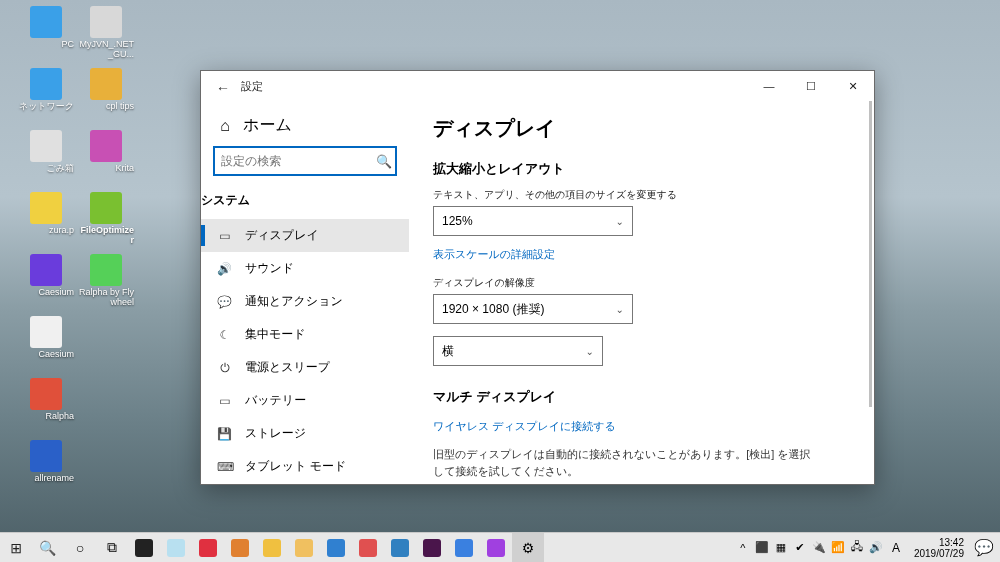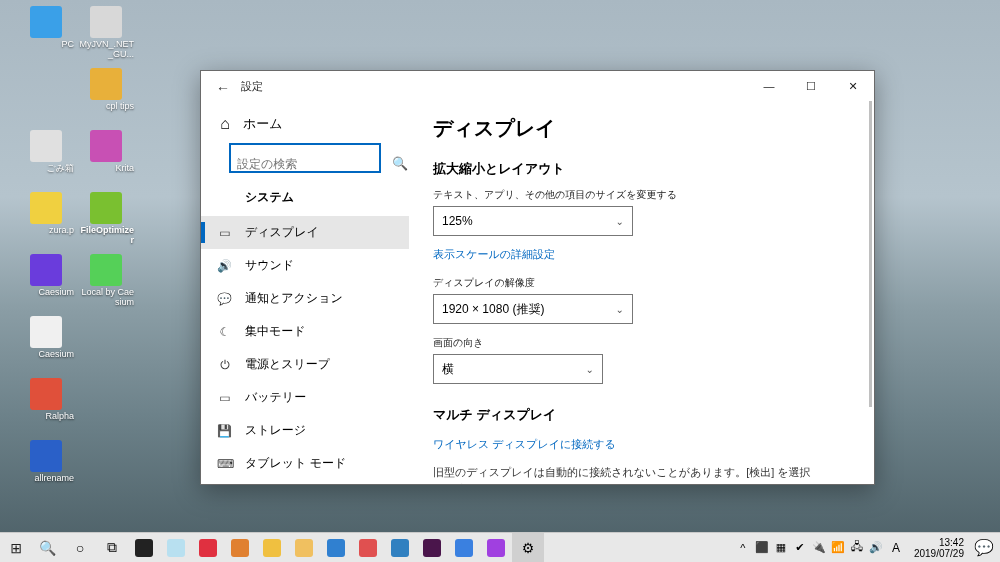--- a/index.html
+++ b/index.html
@@ -11,25 +11,25 @@
 .settings-window { position: absolute; left: 200px; top: 70px; width: 675px; height: 415px; background: #fff; border: 1px solid #6a6a6a; display: flex; flex-direction: column; box-shadow: 0 6px 24px rgba(0,0,0,.35); }
 .titlebar { height: 30px; display: flex; align-items: center; padding-left: 8px; }
 .titlebar .back { width: 28px; text-align: center; font-size: 14px; color: #333; cursor: pointer; }
 .titlebar .title { font-size: 11px; color: #222; margin-left: 4px; }
 .titlebar .spacer { flex: 1; }
 .winbtn { width: 42px; height: 30px; display: flex; align-items: center; justify-content: center; font-size: 11px; color: #222; cursor: pointer; }
 .body-area { flex:1; display:flex; overflow:hidden; }
 .sidebar { width: 208px; padding: 8px 0 0 0; border-right: none; overflow-y:auto; }
 .home-row { display:flex; align-items:center; gap:10px; padding: 6px 16px 10px; cursor:pointer; }
 .home-row .glyph { width:16px; text-align:center; }
-.home-row .txt { font-size:13px; }
-.search-box { margin: 0 28px 12px; height:30px; border:2px solid #0067c0; display:flex; align-items:flex-end; padding:0 6px; }
+.home-row .txt { font-size:16px; }
+.search-box { margin: 0 12px 12px; height:30px; border:2px solid #0067c0; display:flex; align-items:center; padding:0 6px; }
 .search-box input { flex:1; border:none; outline:none; font-size:12px; background:transparent; }
 .search-box .sicon { color:#555; font-size:13px; }
-.group-hdr { font-size:12px; font-weight:600; padding: 4px 0 10px; margin-left: 44px; }
+.group-hdr { font-size:12px; font-weight:600; padding: 4px 0 10px; }
 .nav-item { display:flex; align-items:center; gap:12px; padding:8px 16px; font-size:12px; cursor:pointer; position:relative; }
 .nav-item .glyph { width:16px; text-align:center; color:#333; }
 .nav-item.active { background:#e6e6e6; }
 .nav-item.active::before { content:""; position:absolute; left:0; top:6px; bottom:6px; width:4px; background:#0067c0; }
 .content { flex:1; padding: 14px 24px 10px 24px; overflow-y:auto; position:relative; }
 .content h1 { font-size:20px; font-weight:600; margin-bottom:18px; }
 .content h2 { font-size:13px; font-weight:600; margin: 10px 0 10px; }
 .field-label { font-size:10px; color:#222; margin-bottom:4px; }
 .select { width:200px; height:30px; border:1px solid #777; display:flex; align-items:center; justify-content:space-between; padding:12px 8px; font-size:12px; cursor:pointer; background:#fff; }
 .select .chev { font-size:10px; color:#555; }
@@ -50,20 +50,24 @@
 
 <div class="desktop" id="desktop">
     <div class="desktop-icon" style="left: 18px; top: 6px;">
       <div class="ico" style="background:#3aa0e8"></div>
       <div class="lbl">PC</div>
     </div>
     <div class="desktop-icon" style="left: 78px; top: 6px;">
       <div class="ico" style="background:#d8d8d8"></div>
       <div class="lbl">MyJVN_.NET_GU...</div>
     </div>
+    <div class="desktop-icon" style="left: 18px; top: 68px;">
+      <div class="ico" style="background:#3aa0e8"></div>
+      <div class="lbl">ネットワーク</div>
+    </div>
     <div class="desktop-icon" style="left: 78px; top: 68px;">
       <div class="ico" style="background:#e8b03a"></div>
       <div class="lbl">cpl tips</div>
     </div>
     <div class="desktop-icon" style="left: 18px; top: 130px;">
       <div class="ico" style="background:#e0e0e0"></div>
       <div class="lbl">ごみ箱</div>
     </div>
     <div class="desktop-icon" style="left: 78px; top: 130px;">
       <div class="ico" style="background:#c850b4"></div>
@@ -76,21 +80,21 @@
     <div class="desktop-icon" style="left: 78px; top: 192px; font-weight: bold;">
       <div class="ico" style="background:#7ac030"></div>
       <div class="lbl">FileOptimizer</div>
     </div>
     <div class="desktop-icon" style="left: 18px; top: 254px;">
       <div class="ico" style="background:#6a3cdc"></div>
       <div class="lbl">Caesium</div>
     </div>
     <div class="desktop-icon" style="left: 78px; top: 254px;">
       <div class="ico" style="background:#55d058"></div>
-      <div class="lbl">Local by Caesium</div>
+      <div class="lbl">Ralpha by Flywheel</div>
     </div>
     <div class="desktop-icon" style="left: 18px; top: 316px;">
       <div class="ico" style="background:#f0f0f0"></div>
       <div class="lbl">Caesium</div>
     </div>
     <div class="desktop-icon" style="left: 18px; top: 378px;">
       <div class="ico" style="background:#e0503a"></div>
       <div class="lbl">Ralpha</div>
     </div>
     <div class="desktop-icon" style="left: 18px; top: 440px;">
@@ -166,21 +170,20 @@
       </div>
       <div style="height:8px"></div>
       <span class="link">表示スケールの詳細設定</span>
       <div style="height:14px"></div>
       <div class="field-label">ディスプレイの解像度</div>
       <div class="select">
         <span>1920 × 1080 (推奨)</span>
         <span class="chev">⌄</span>
       </div>
       <div style="height:12px"></div>
-      <div class="field-label">画面の向き</div>
       <div class="select" style="width:170px">
         <span>横</span>
         <span class="chev">⌄</span>
       </div>
       <h2 style="margin-top:22px">マルチ ディスプレイ</h2>
       <span class="link">ワイヤレス ディスプレイに接続する</span>
       <div style="height:12px"></div>
       <div class="para" style="max-width:380px">旧型のディスプレイは自動的に接続されないことがあります。[検出] を選択して接続を試してください。</div>
       
       

